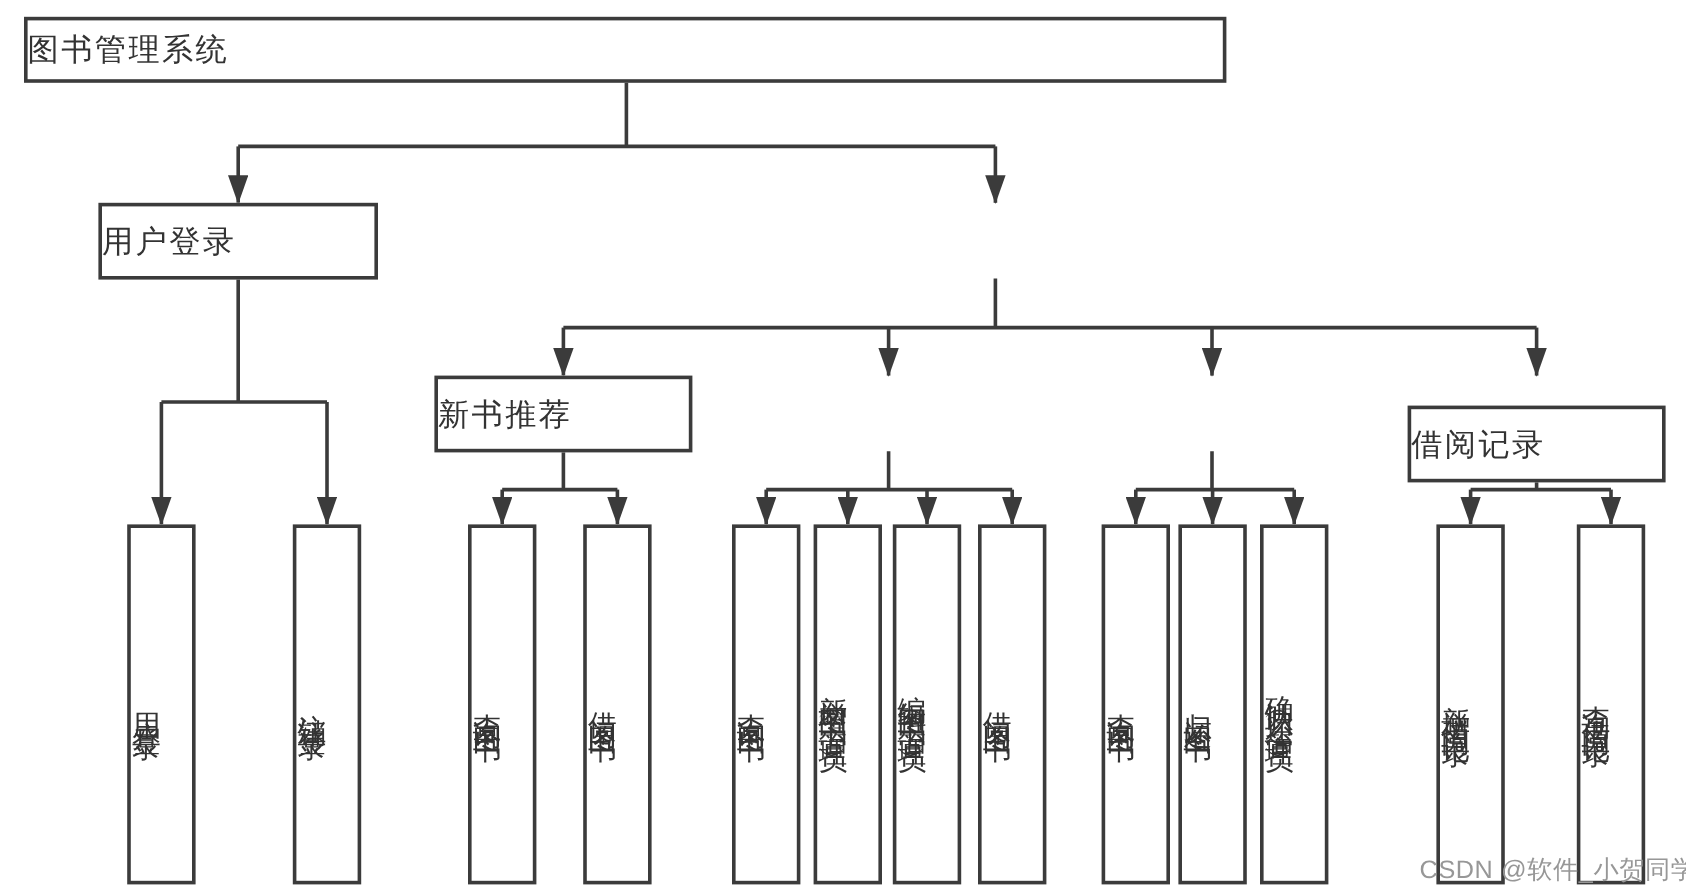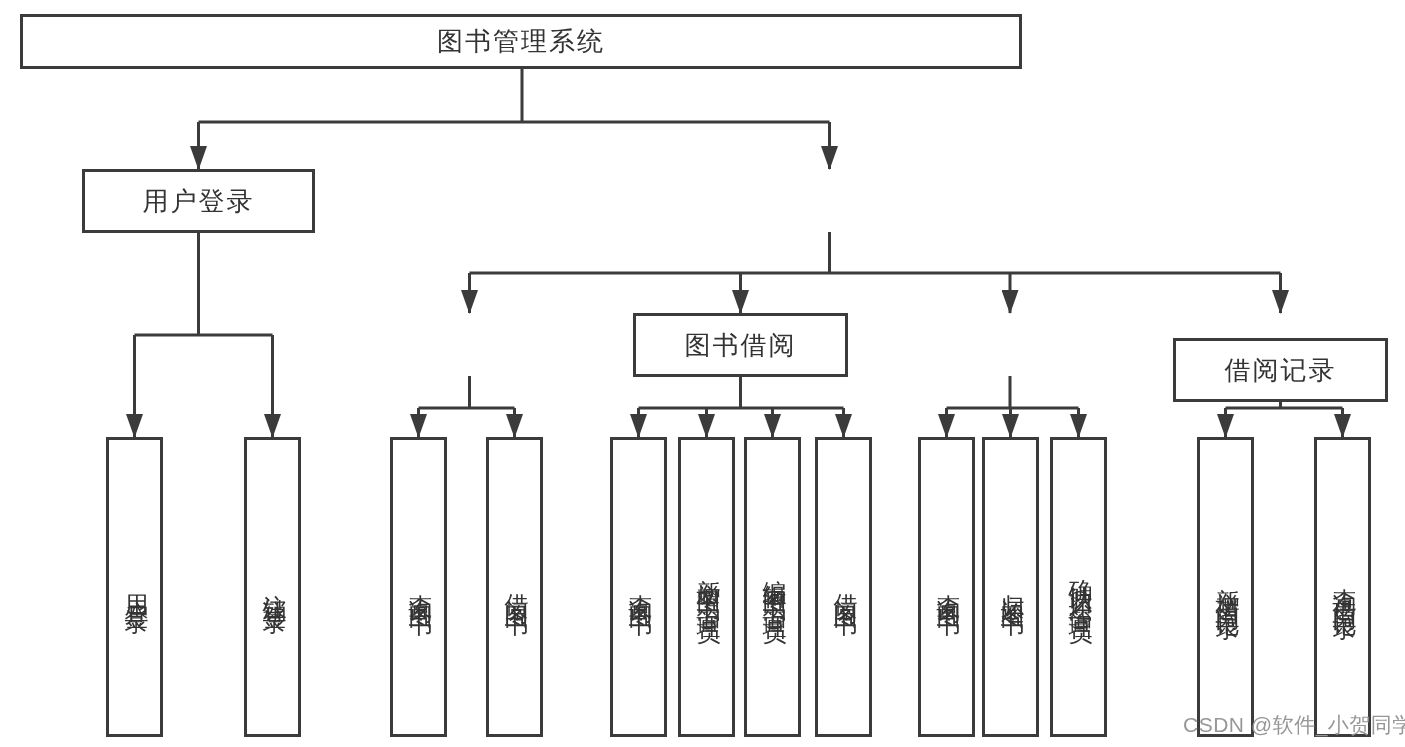--- a/index.html
+++ b/index.html
@@ -17,24 +17,22 @@
     overflow:hidden;
   }
   .connectors{position:absolute;left:0;top:0;z-index:1;}
   .node{
     position:absolute;
     box-sizing:border-box;
     border:3px solid var(--line);
     background:#fff;
     display:flex;
     align-items:center;
-    justify-content:center;
     color:var(--text);
     z-index:2;
-    font-family:Liberation Mono, monospace;
   }
   .h-label{
     font-size:26px;
     letter-spacing:2px;
     white-space:nowrap;
   }
   .v-label{
     writing-mode:vertical-rl;
     text-orientation:mixed;
     font-size:24px;
@@ -94,22 +92,22 @@
   </svg>
 
   <div class="node" style="left:20px;top:14px;width:1002px;height:55px;">
     <span class="h-label">图书管理系统</span>
   </div>
 
   <div class="node" style="left:82px;top:169px;width:233px;height:64px;">
     <span class="h-label">用户登录</span>
   </div>
 
-  <div class="node" style="left:633px;top:313px;width:215px;height:64px;">
-    <span class="h-label">图书借阅</span>
+  <div class="node" style="left:362px;top:313px;width:215px;height:64px;">
+    <span class="h-label">新书推荐</span>
   </div>
   <div class="node" style="left:1173px;top:313px;width:215px;height:64px;margin-top:25px;">
     <span class="h-label">借阅记录</span>
   </div>
 
   <div class="node" style="left:106px;top:437px;width:57px;height:300px;">
     <span class="v-label">用户登录</span>
   </div>
   <div class="node" style="left:244px;top:437px;width:57px;height:300px;">
     <span class="v-label">注销登录</span>

